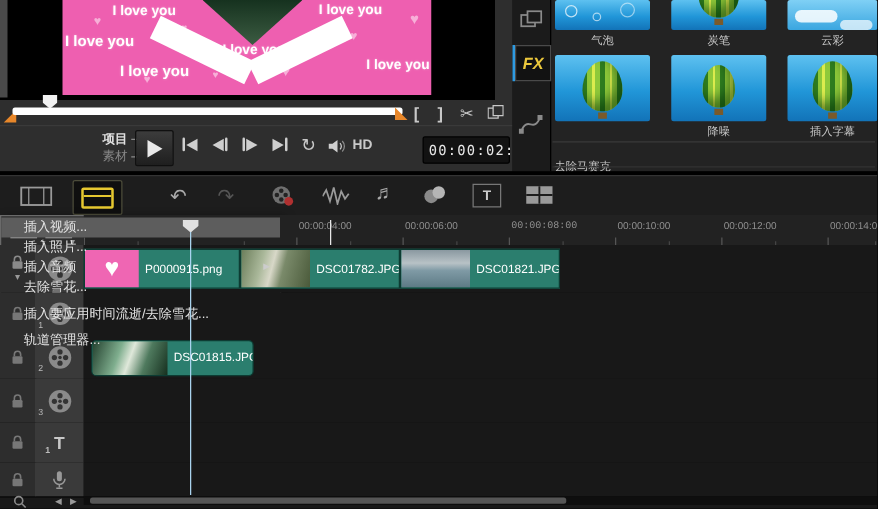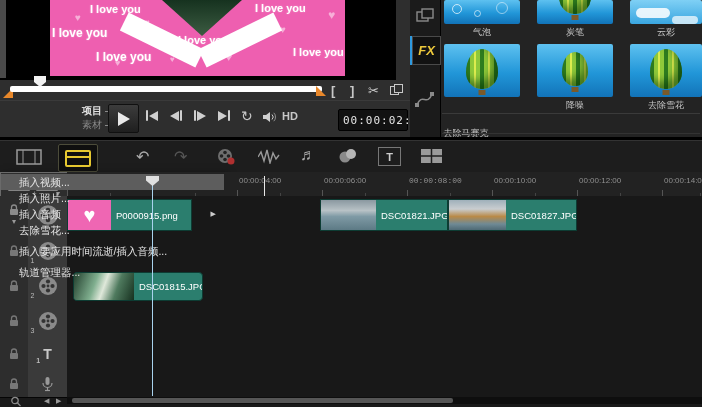--- a/index.html
+++ b/index.html
@@ -233,21 +233,21 @@
         <div class="balloon"></div>
       </div>
     <div class="fxthumb" style="left:127px;top:44px;width:76px;height:53px;">
         <div class="balloon" style="width:26px;height:34px;margin-top:8px;"></div>
       </div>
     <div class="fxthumb" style="left:220px;top:44px;width:72px;height:53px;">
         <div class="balloon"></div>
       </div>
     <span class="fxlabel" style="left:18px;top:99px;margin-top:28px;">去除马赛克</span>
     <span class="fxlabel" style="left:127px;top:99px;">降噪</span>
-    <span class="fxlabel" style="left:220px;top:99px;width:72px;">去除雪花</span>
+    <span class="fxlabel" style="left:220px;top:99px;width:72px;">插入字幕</span>
     <div class="lib-sep" style="top:113px;"></div>
     <div class="lib-sep" style="top:133px;background:#333;"></div>
   </div>
 
   <div id="divider" class="abs"></div>
   <div id="toolbar" class="abs">
     <div class="tb" style="left:12px;">
         <svg width="26" height="16" viewBox="0 0 26 16">
           <rect x="1" y="1" width="24" height="14" fill="none" stroke="#9a9a9a" stroke-width="1.5"></rect>
           <line x1="7" y1="1" x2="7" y2="15" stroke="#9a9a9a"></line>
@@ -357,27 +357,27 @@
             <circle cx="11" cy="11" r="1.4" fill="#333"></circle>
           </svg>
       </div>
       <div class="tbody">
         <div class="clip" style="left:0;top:3px;width:125px;height:32px;">
           <div class="thumb" style="width:43px;background:#ef66b3;display:flex;align-items:center;justify-content:center;color:#fff;font-size:20px;">
               <span>♥</span>
             </div>
           <div class="cname">P0000915.png</div>
         </div>
+        <div class="clip" style="left:125px;top:3px;width:128px;height:32px;">
+          <div class="thumb" style="width:55px;background:linear-gradient(105deg,#6b7d5a,#aab89a 30%,#d8d8c8 45%,#7a8a6a 60%,#4a5a3a);"></div>
+          <div class="cname">DSC01782.JPG</div>
+        </div>
         <div class="clip" style="left:253px;top:3px;width:128px;height:32px;">
           <div class="thumb" style="width:55px;background:linear-gradient(180deg,#8a98a0,#b8c2c6 35%,#7f9aa5 55%,#5d7a85);"></div>
           <div class="cname">DSC01821.JPG</div>
-        </div>
-        <div class="clip" style="left:381px;top:3px;width:129px;height:32px;">
-          <div class="thumb" style="width:57px;background:linear-gradient(180deg,#9fb0ba,#c9cdd0 30%,#b98a48 55%,#6f8a95 80%,#4f6a75);"></div>
-          <div class="cname">DSC01827.JPG</div>
         </div>
       </div>
     </div>
 
     <div class="trow" style="top:62px;height:34px;">
       <div class="rail">
           <svg width="10" height="12" viewBox="0 0 10 12">
             <path d="M2.5 5V3.5a2.5 2.5 0 0 1 5 0V5" stroke="#777" fill="none" stroke-width="1.3"></path>
             <rect x="1" y="5" width="8" height="6" rx="1" fill="#777"></rect>
           </svg>
@@ -495,20 +495,20 @@
     <span class="abs" style="left:56px;top:225px;font-size:7px;color:#999;">▶</span>
     <div id="hscroll-track" class="abs"></div>
     <div id="hscroll-thumb" class="abs"></div>
 
     <div id="cmenu">
       <div class="mitem hl">插入视频...</div>
       <div class="mitem">插入照片...</div>
       <div class="mitem"><span>插入音频</span><span class="subarrow">▶</span></div>
       <div class="mitem">去除雪花...</div>
       <div class="msep"></div>
-      <div class="mitem">插入要应用时间流逝/插入音频...</div>
+      <div class="mitem">插入要应用时间流逝/去除雪花...</div>
       <div class="msep"></div>
       <div class="mitem">轨道管理器...</div>
     </div>
   </div>
 
 
 </div>
 
 </body></html>

